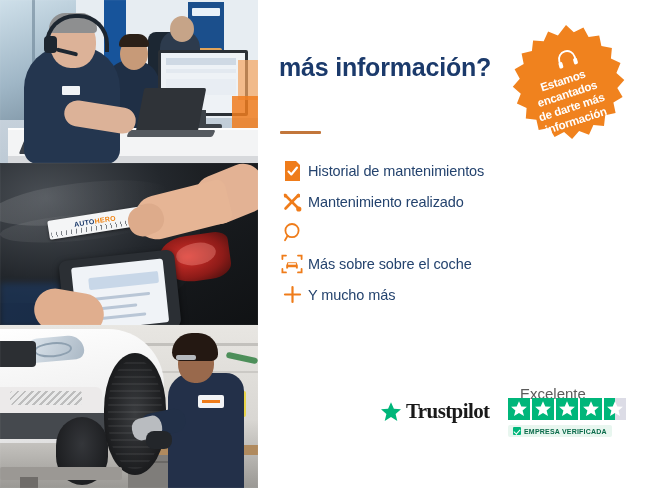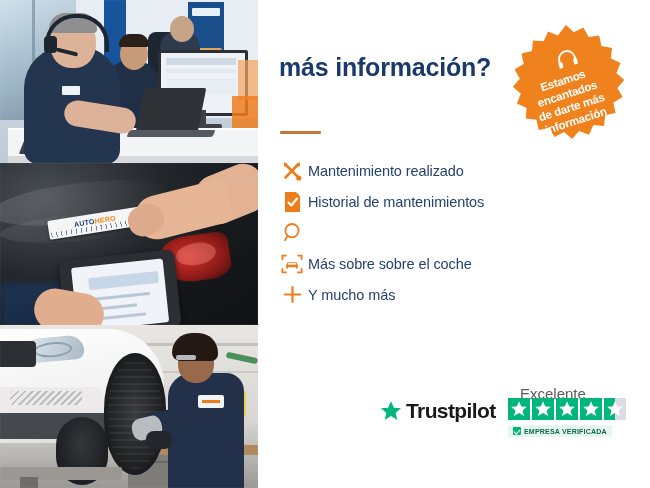--- a/index.html
+++ b/index.html
@@ -151,21 +151,21 @@
     transform:rotate(-18deg);display:flex;flex-direction:column;align-items:center;justify-content:center;
     padding-top:22px;box-sizing:border-box;}
   .badge .bline{color:#fff;font-weight:bold;font-size:11.5px;line-height:1.22;
     text-align:center;white-space:nowrap;letter-spacing:-.2px;}
   .badge .bhead{position:absolute;left:57px;top:26px;width:22px;height:20px;}
 
   
   .tp{position:absolute;left:122px;top:385px;width:270px;height:70px;}
   .tp-logo{position:absolute;left:0px;top:14px;display:flex;align-items:center;gap:4px;}
   .tp-logo .star{width:22px;height:22px;}
-  .tp-logo .word{font-size:21px;font-weight:bold;color:#191919;letter-spacing:-.6px;}
+  .tp-logo .word{font-size:21px;font-weight:bold;color:#191919;letter-spacing:-.6px;font-family:Liberation Serif, serif;}
   .tp-excelente{position:absolute;left:140px;top:0px;font-size:15px;color:#5b5b5b;}
   .tp-stars{position:absolute;left:128px;top:13px;display:flex;gap:2px;}
   .tp-stars .sq{width:22px;height:22px;background:#00b67a;position:relative;overflow:hidden;}
   .tp-stars .sq.half:before{content:"";position:absolute;left:50%;top:0;width:50%;height:100%;background:#dcdce6;}
   .tp-stars .sq svg{position:absolute;left:2px;top:2px;}
   .tp-verified{position:absolute;left:128px;top:40px;display:flex;align-items:center;gap:3px;
     background:#e8f6ef;border-radius:2px;padding:2px 5px;}
   .tp-verified .vbox{width:8px;height:8px;background:#00b67a;border-radius:1px;position:relative;}
   .tp-verified .vbox:after{content:"";position:absolute;left:2px;top:1px;width:2.5px;height:5px;border:solid #fff;border-width:0 1.4px 1.4px 0;transform:rotate(42deg);}
   .tp-verified .vtxt{font-size:7px;font-weight:bold;color:#0a6b4a;letter-spacing:.2px;}
@@ -277,41 +277,41 @@
     <div class="headline">
       <div>más información?</div>
     </div>
 
     <div class="divider"></div>
 
     <div class="feature-list">
 
       <div class="feature">
         <span class="ficon">
+          <svg width="19" height="22" viewBox="0 0 19 22">
+            <path d="M2 1 h11 l4 4 v16 H2 Z" fill="#ef7c1a"></path>
+            <path d="M5.5 11.5 l2.8 3 L14 7.5" stroke="#fff" stroke-width="2.1" fill="none" stroke-linecap="round" stroke-linejoin="round"></path>
+          </svg>
+        </span>
+        <span class="flabel">Historial de mantenimientos</span>
+      </div>
+
+      <div class="feature">
+        <span class="ficon">
           <svg width="22" height="22" viewBox="0 0 22 22">
             <g stroke="#ef7c1a" stroke-width="2.6" stroke-linecap="round">
               <path d="M4 4 L17.5 17.5"></path>
               <path d="M17.5 4 L4.5 17.5"></path>
             </g>
             <path d="M3 3.2 l3.2 0.3 -0.3 3.2 -2.9 -0.5 z" fill="#ef7c1a"></path>
             <path d="M19 3.2 l-3.2 0.3 0.3 3.2 2.9 -0.5 z" fill="#ef7c1a"></path>
             <circle cx="17.8" cy="18" r="2.6" fill="#ef7c1a"></circle>
           </svg>
         </span>
         <span class="flabel">Mantenimiento realizado</span>
-      </div>
-
-      <div class="feature">
-        <span class="ficon">
-          <svg width="19" height="22" viewBox="0 0 19 22">
-            <path d="M2 1 h11 l4 4 v16 H2 Z" fill="#ef7c1a"></path>
-            <path d="M5.5 11.5 l2.8 3 L14 7.5" stroke="#fff" stroke-width="2.1" fill="none" stroke-linecap="round" stroke-linejoin="round"></path>
-          </svg>
-        </span>
-        <span class="flabel">Historial de mantenimientos</span>
       </div>
 
       <div class="feature">
         <span class="ficon">
           <svg width="21" height="21" viewBox="0 0 21 21">
             <circle cx="10" cy="8.6" r="6.6" stroke="#ef7c1a" stroke-width="1.8" fill="none"></circle>
             <path d="M5.6 13.8 L3 18.2" stroke="#ef7c1a" stroke-width="1.8" stroke-linecap="round"></path>
           </svg>
         </span>
       </div>

